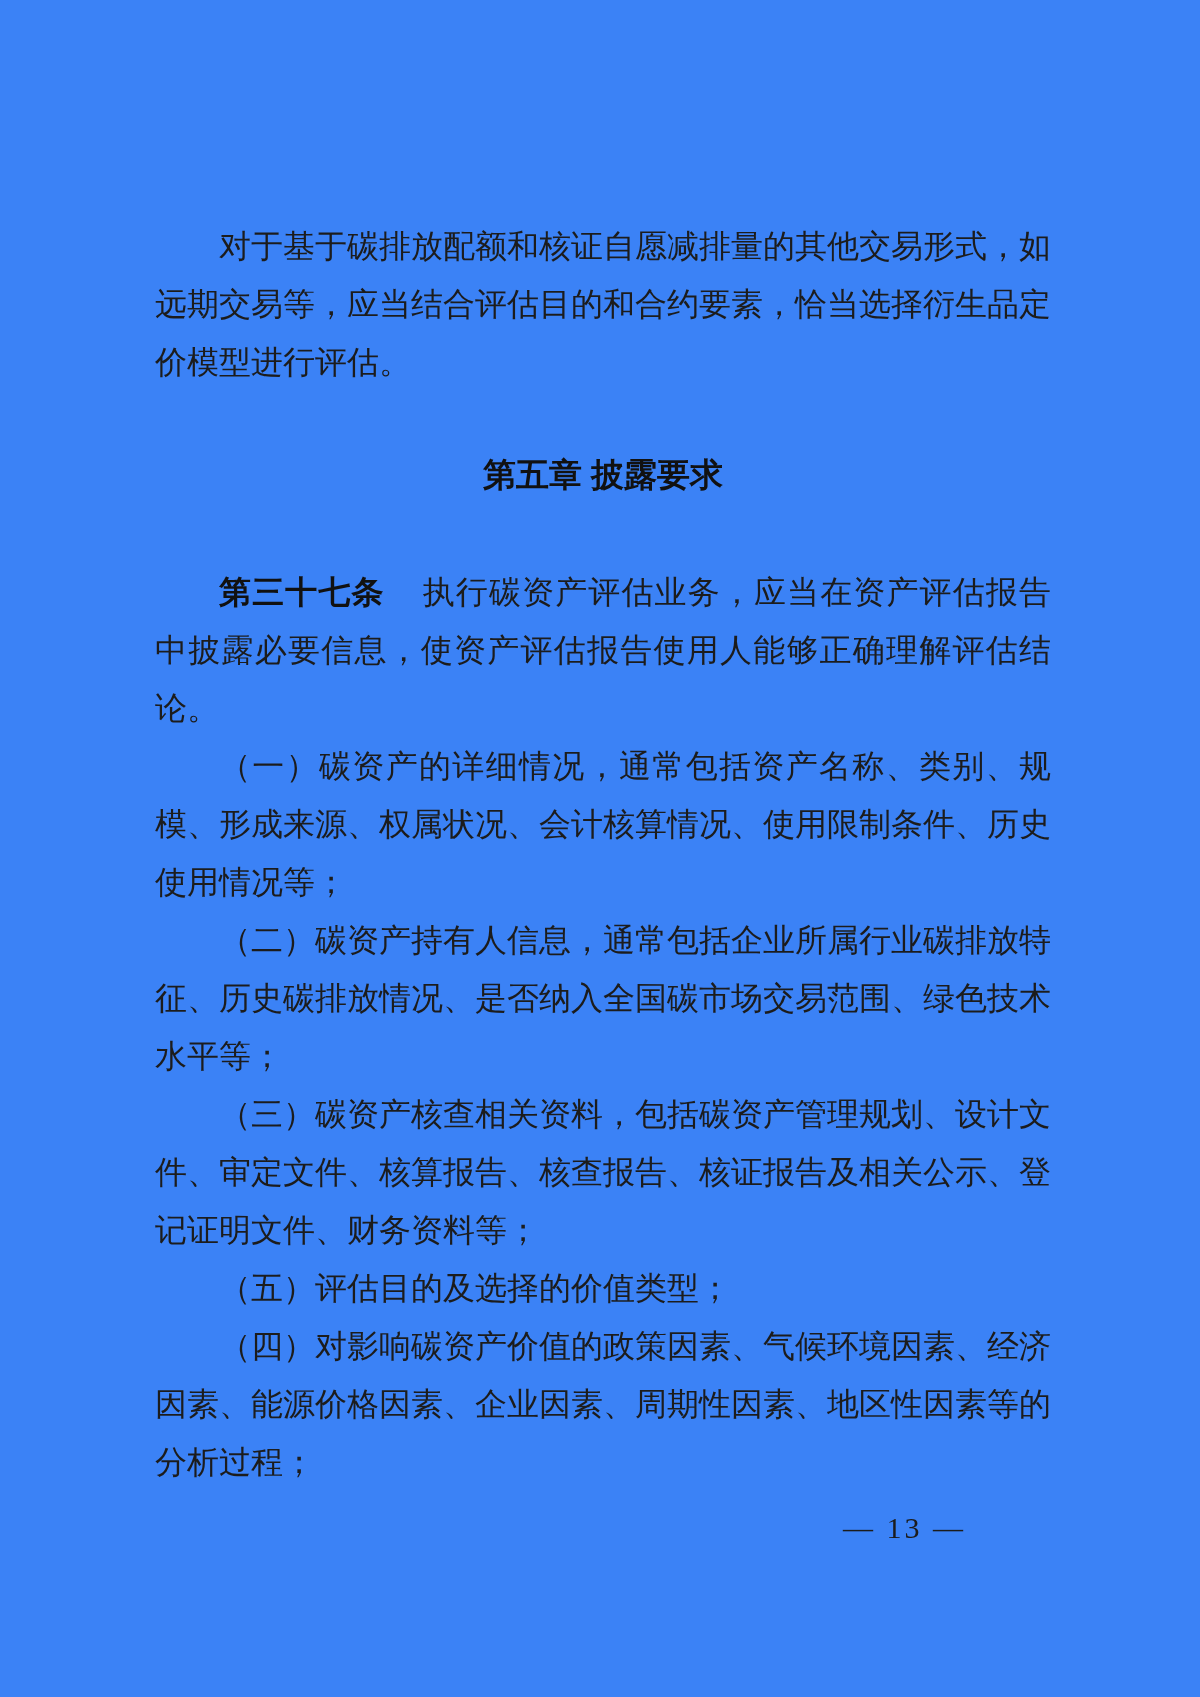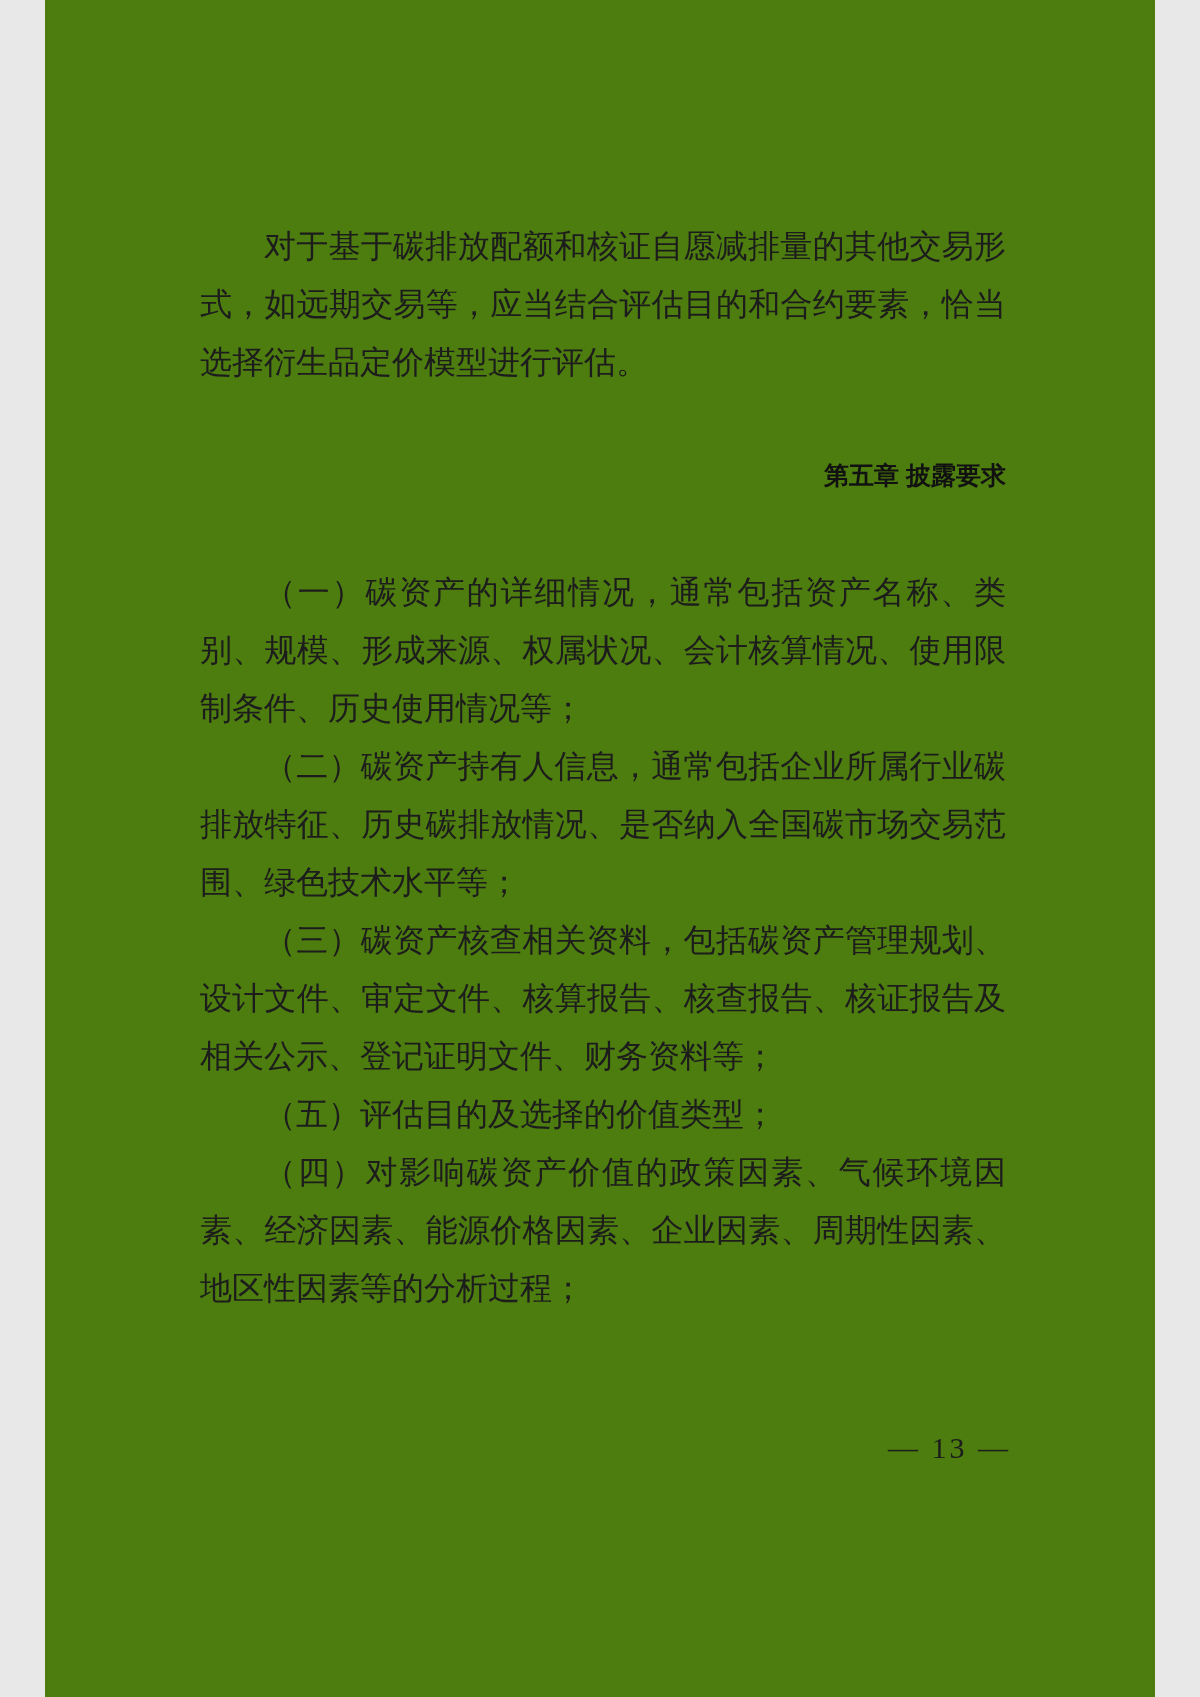--- a/index.html
+++ b/index.html
@@ -1,74 +1,75 @@
 <!DOCTYPE html>
 <html><head>
 <meta charset="utf-8">
 <style>
   html, body { margin: 0; padding: 0; background: #e8e8e8; }
   .page {
     position: relative;
-    width: 1110px;
+    width: 1200px;
     height: 1697px;
     margin: 0 auto;
-    background: #4d7c0f;
+    background: #3b82f6;
     color: #1c1c1c;
     font-family: "Liberation Serif", "DejaVu Serif", serif;
     overflow: hidden;
   }
   .content {
     padding: 217px 149px 0 155px;
   }
   p.para {
     margin: 0;
     font-size: 32px;
     line-height: 58px;
     text-align: justify;
     text-justify: inter-ideograph;
     text-indent: 2em;
     word-break: break-all;
   }
   h2.chapter {
     margin: 55px 0 59px 0;
-    font-size: 25px;
+    font-size: 33px;
     line-height: 58px;
     font-weight: 700;
-    text-align: right;
+    text-align: center;
     text-indent: 0;
     font-family: "Liberation Sans", "DejaVu Sans", sans-serif;
     color: #111111;
   }
   .art-num {
     font-weight: 700;
     font-family: "Liberation Sans", "DejaVu Sans", sans-serif;
     margin-right: 38px;
     color: #111111;
   }
   .pagenum {
     position: absolute;
     left: 843px;
-    top: 1428px;
+    top: 1508px;
     font-size: 30px;
     line-height: 40px;
     letter-spacing: 3px;
     color: #1c1c1c;
     font-family: "Liberation Serif", "DejaVu Serif", serif;
   }
 </style>
 </head>
 <body>
 
 <div class="page">
   <div class="content">
 
     <p class="para">对于基于碳排放配额和核证自愿减排量的其他交易形式，如远期交易等，应当结合评估目的和合约要素，恰当选择衍生品定价模型进行评估。</p>
 
     <h2 class="chapter">第五章 披露要求</h2>
 
+    <p class="para"><span class="art-num">第三十七条</span><span>执行碳资产评估业务，应当在资产评估报告中披露必要信息，使资产评估报告使用人能够正确理解评估结论。</span></p>
 
 
     <p class="para">（一）碳资产的详细情况，通常包括资产名称、类别、规模、形成来源、权属状况、会计核算情况、使用限制条件、历史使用情况等；</p>
     <p class="para">（二）碳资产持有人信息，通常包括企业所属行业碳排放特征、历史碳排放情况、是否纳入全国碳市场交易范围、绿色技术水平等；</p>
     <p class="para">（三）碳资产核查相关资料，包括碳资产管理规划、设计文件、审定文件、核算报告、核查报告、核证报告及相关公示、登记证明文件、财务资料等；</p>
     <p class="para">（五）评估目的及选择的价值类型；</p>
     <p class="para">（四）对影响碳资产价值的政策因素、气候环境因素、经济因素、能源价格因素、企业因素、周期性因素、地区性因素等的分析过程；</p>
 
   </div>
 

